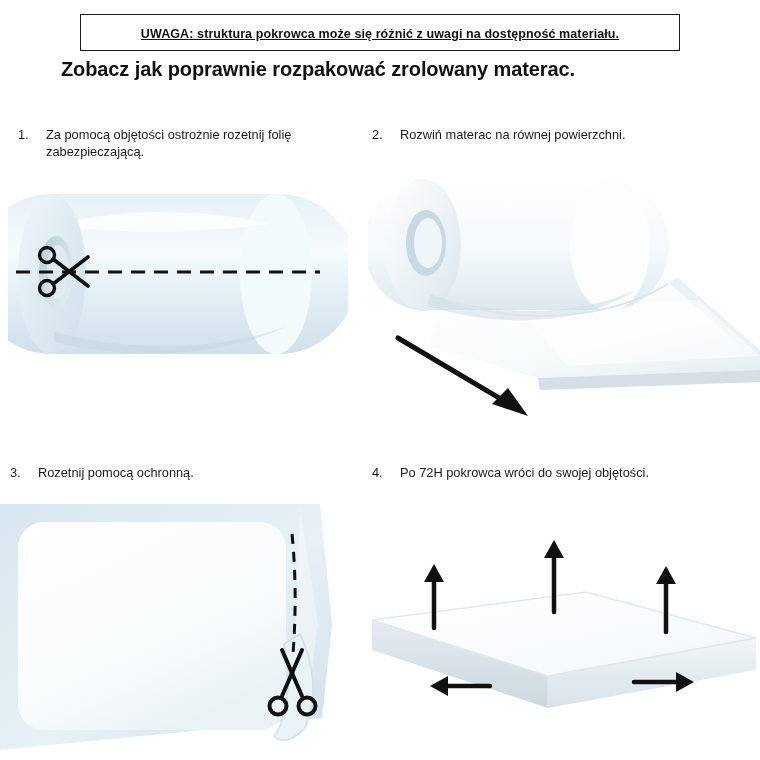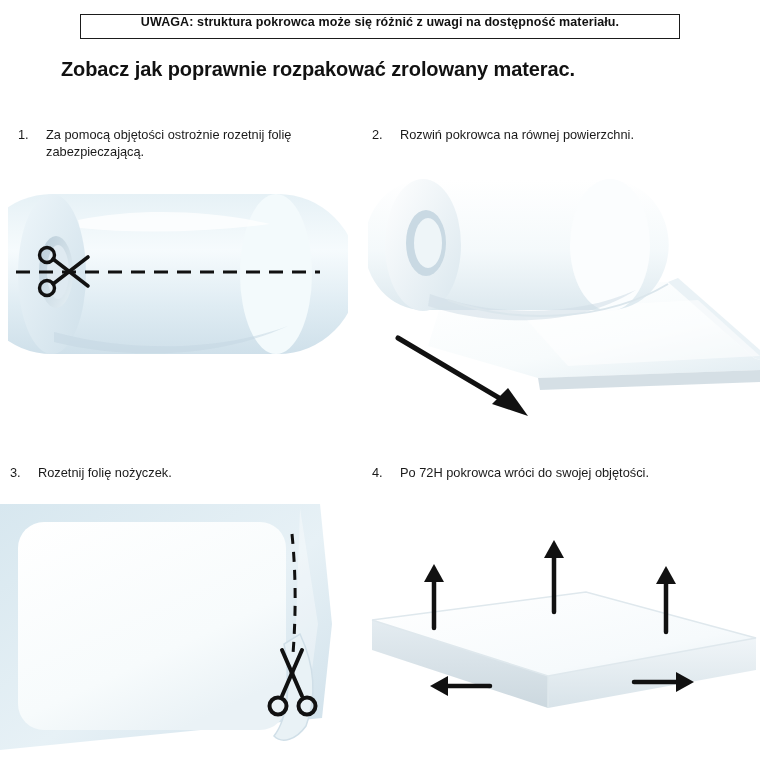--- a/index.html
+++ b/index.html
@@ -24,24 +24,25 @@
   
   .notice {
     position: absolute;
     top: 14px;
     left: 80px;
     width: 600px;
     box-sizing: border-box;
     border: 1px solid #1b1b1b;
     background: #ffffff;
     text-align: center;
-    padding: 0 6px 9px 6px;
+    padding: 12px 6px 9px 6px;
     font-size: 12.5px;
     font-weight: bold;
     letter-spacing: 0.1px;
+    text-decoration: underline;
   }
 
   
   .main-title {
     position: absolute;
     top: 58px;
     left: 0;
     width: 636px;
     text-align: center;
     font-size: 20px;
@@ -93,26 +94,26 @@
 
   <div class="main-title">Zobacz jak poprawnie rozpakować zrolowany materac.</div>
 
   <div class="step-caption" id="cap1">
     <span class="num">1.</span>
     <span class="txt">Za pomocą objętości ostrożnie rozetnij folię zabezpieczającą.</span>
   </div>
 
   <div class="step-caption" id="cap2">
     <span class="num">2.</span>
-    <span class="txt">Rozwiń pokrowca na równej powierzchni.</span>
+    <span class="txt">Rozwiń materac na równej powierzchni.</span>
   </div>
 
   <div class="step-caption" id="cap3">
     <span class="num">3.</span>
-    <span class="txt">Rozetnij folię nożyczek.</span>
+    <span class="txt">Rozetnij pomocą ochronną.</span>
   </div>
 
   <div class="step-caption" id="cap4">
     <span class="num">4.</span>
     <span class="txt">Po 72H pokrowca wróci do swojej objętości.</span>
   </div>
 
   <div class="panel" id="panel1">
     <svg width="340" height="200" viewBox="0 0 340 200">
       <defs>

